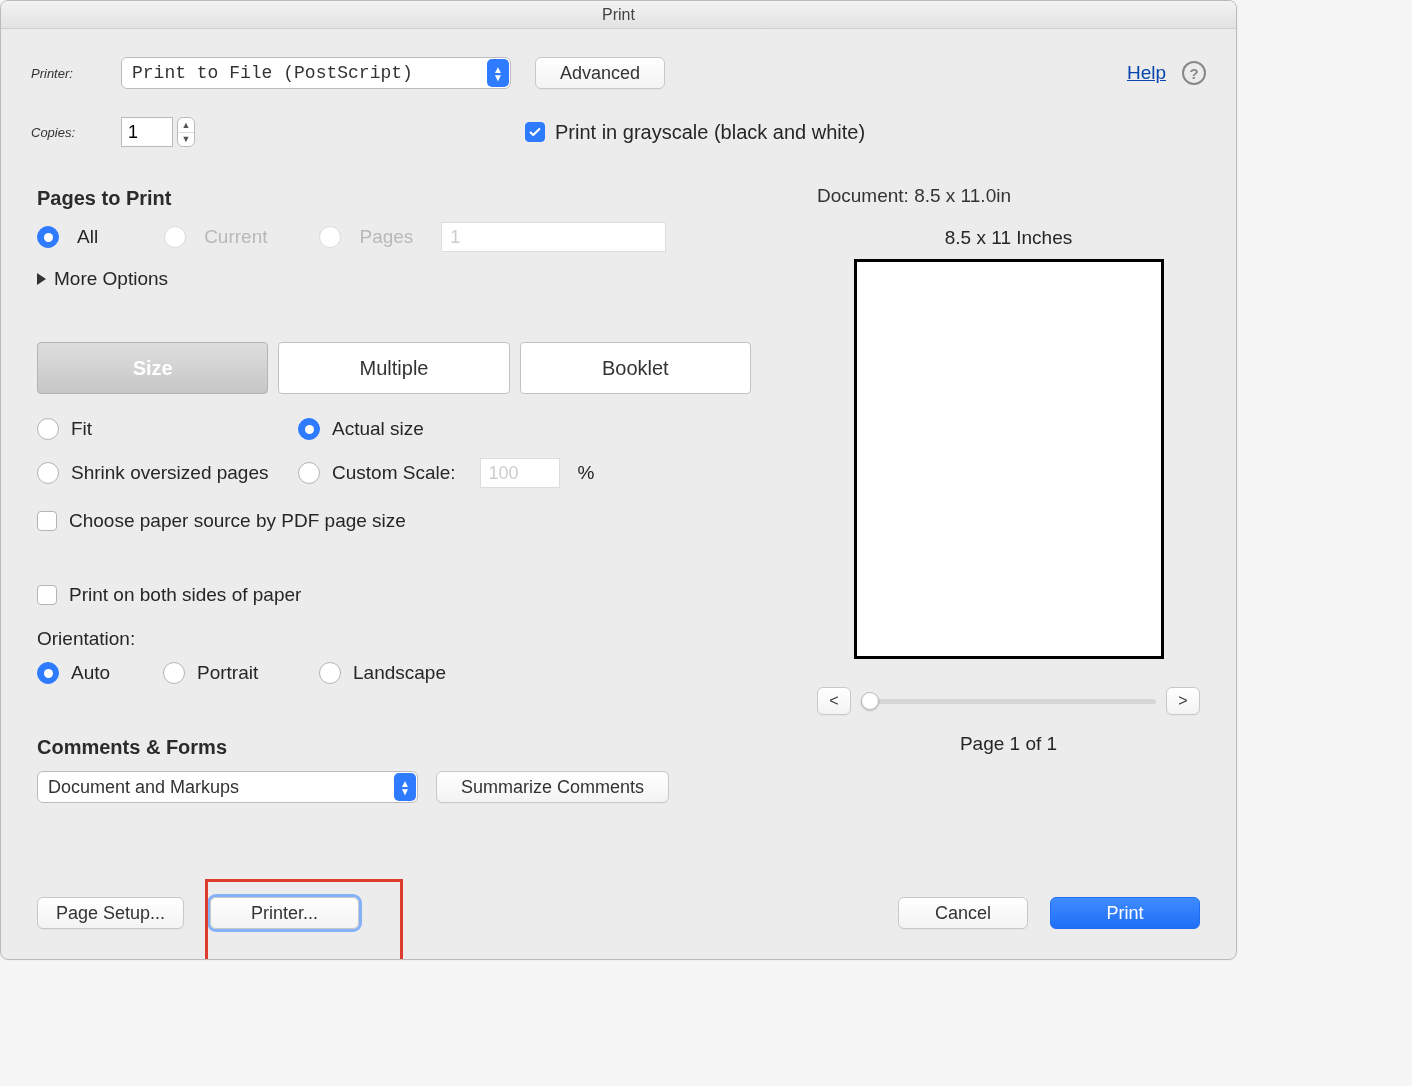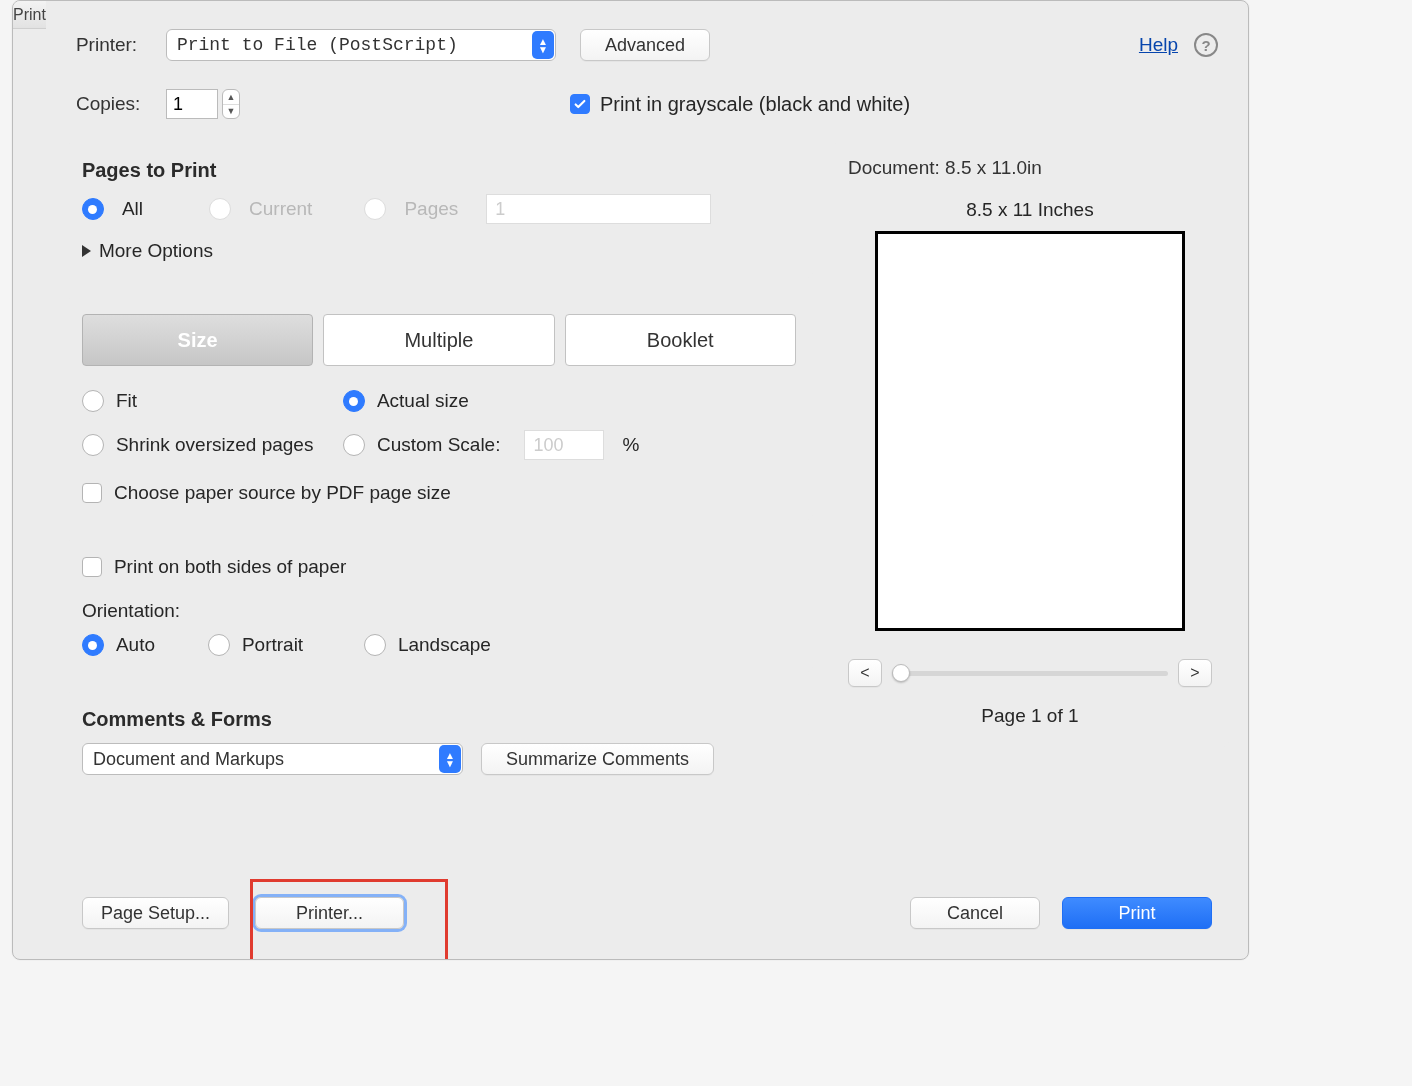--- a/index.html
+++ b/index.html
@@ -25,29 +25,29 @@
     height:1086px;
     transform-origin:top left;
     font-family:-apple-system,BlinkMacSystemFont,"Helvetica Neue",Arial,sans-serif;
     font-size:19px;
     color:var(--text);
     background:#f5f5f5;
   }
   .window{
     width:1237px;
     height:960px;
-    margin-left:12px;
+    margin-left:0;
     margin-top:0;
     border:1px solid #bbb;
     border-radius:8px;
     background:linear-gradient(#ececec,#ececec);
     overflow:hidden;
     box-shadow:0 0 0 1px rgba(0,0,0,0.02);
     display:flex;
-    flex-direction:row;
+    flex-direction:column;
   }
   .titlebar{
     height:28px;
     line-height:28px;
     text-align:center;
     font-size:16px;
     color:#444;
     background:linear-gradient(#f3f3f3,#e2e2e2);
     border-bottom:1px solid #cfcfcf;
     user-select:none;
@@ -55,22 +55,23 @@
 
   .content{
     flex:1;
     padding:18px 18px 12px 18px;
     display:flex;
     flex-direction:column;
   }
 
   
   .top-block label.lbl{
-    font-size:19px;
+    font-size:13px;
     color:#333;
+    font-style:italic;
   }
   select.combo,
   .combo{
     appearance:none; -webkit-appearance:none;
     background:var(--white);
     border:1px solid var(--border2);
     border-radius:6px;
     height:32px;
     padding:0 30px 0 10px;
     font-size:18px;
@@ -172,21 +173,21 @@
   .seg{display:flex;gap:10px;}
   .seg button{
     flex:1; height:52px; font-size:20px; border:1px solid #c2c2c2; background:#fff;
     border-radius:4px; cursor:pointer; color:#333;
   }
   .seg button.active{
     background:linear-gradient(#dedede,#c6c6c6); color:#fff; font-weight:600;
     border-color:#b3b3b3;
   }
 
-  .main-row{ display:flex; gap:16px; align-items:flex-start; flex:1; min-height:0;}
+  .main-row{ display:flex; gap:30px; align-items:flex-start; flex:1; min-height:0;}
   .left-col{ width:750px; display:flex; flex-direction:column; gap:10px;}
   .right-col{ flex:1; }
 
   
   .preview{
     border-radius:8px; padding:14px 18px 20px 18px; background:#ececec;
     display:flex;flex-direction:column;align-items:center;
   }
   .preview .docline{align-self:flex-start;font-size:19px;color:#333;margin-bottom:20px;}
   .page-outer{

